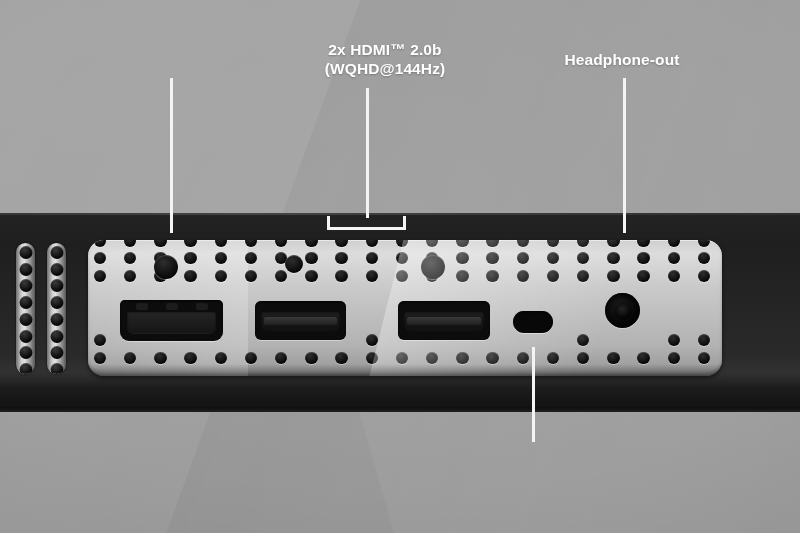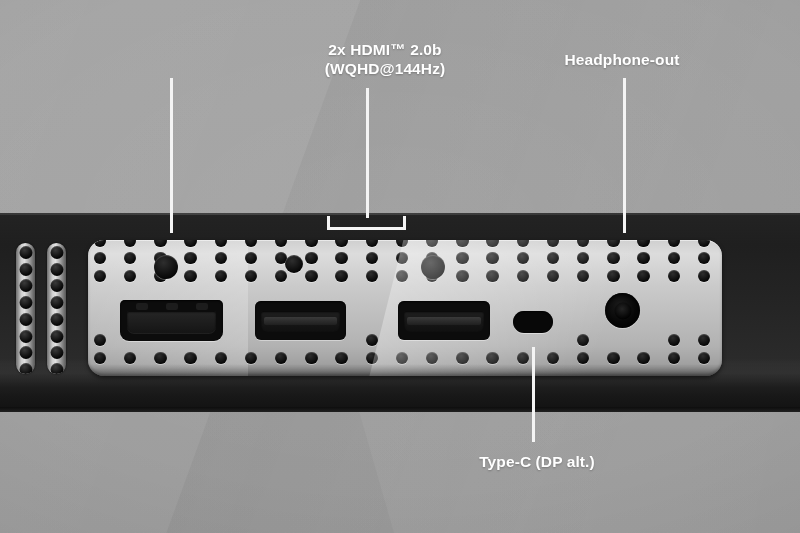--- a/index.html
+++ b/index.html
@@ -414,15 +414,14 @@
   <div class="leader" style="left:623px; top:78px; height:155px;"></div>
 
   <div class="leader" style="left:532px; top:347px; height:95px;"></div>
 
 
   <div class="label" style="left:311px; top:40px; width:148px;">2x HDMI™ 2.0b
 (WQHD@144Hz)</div>
 
   <div class="label" style="left:556px; top:50px; width:132px;text-align:center;">Headphone-out</div>
 
-  <div class="label" style="left:466px; top:452px; width:142px;">Type-C (DP alt.)</div>
 
 </div>
 
 </body></html>

